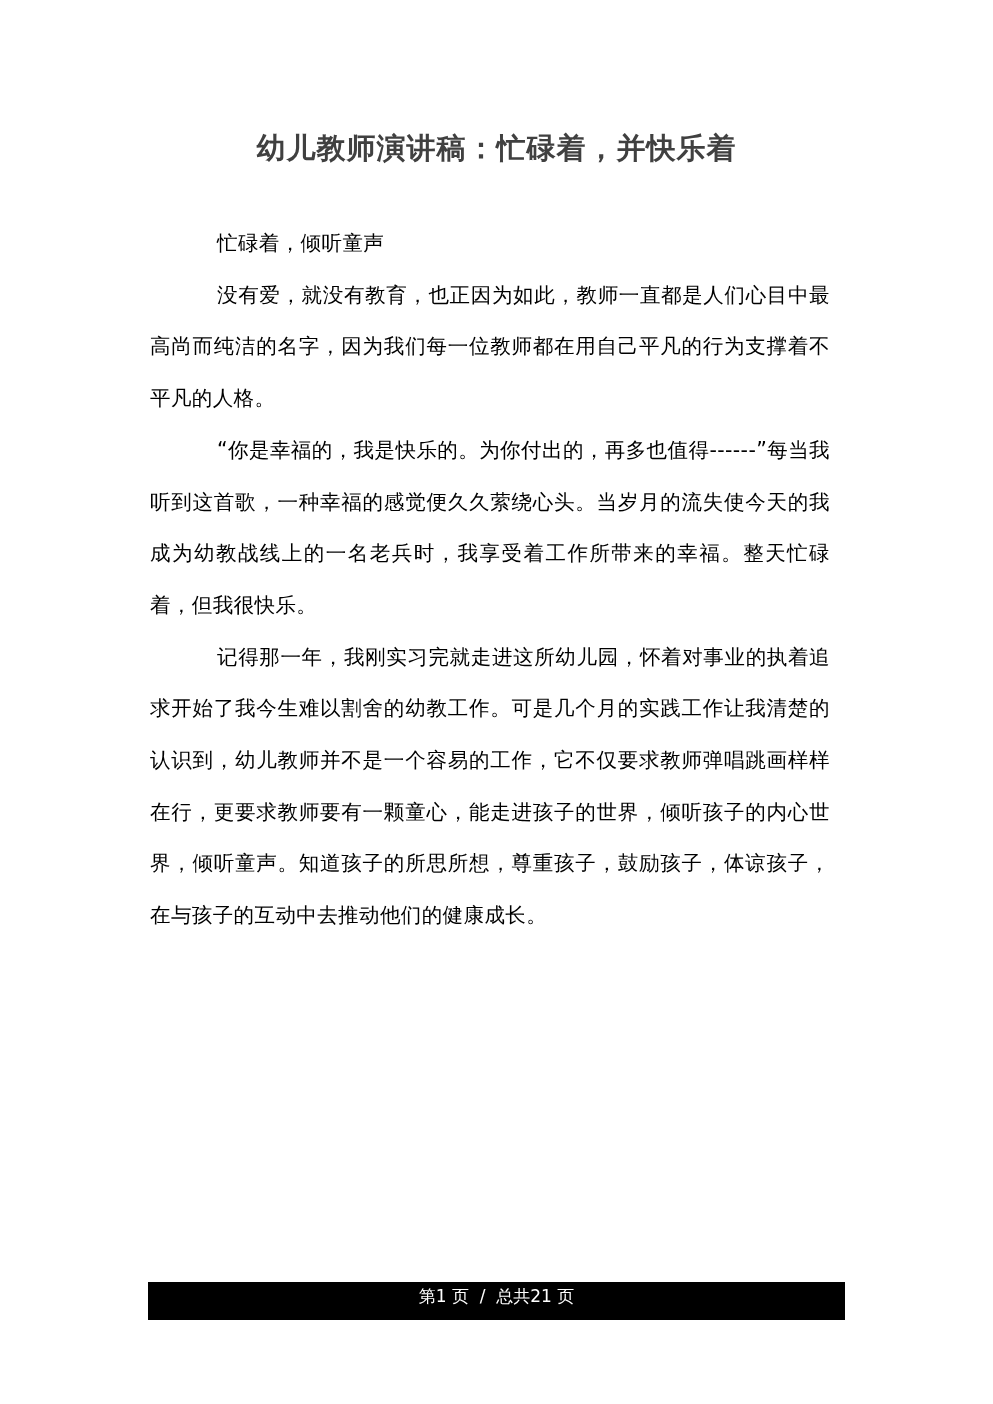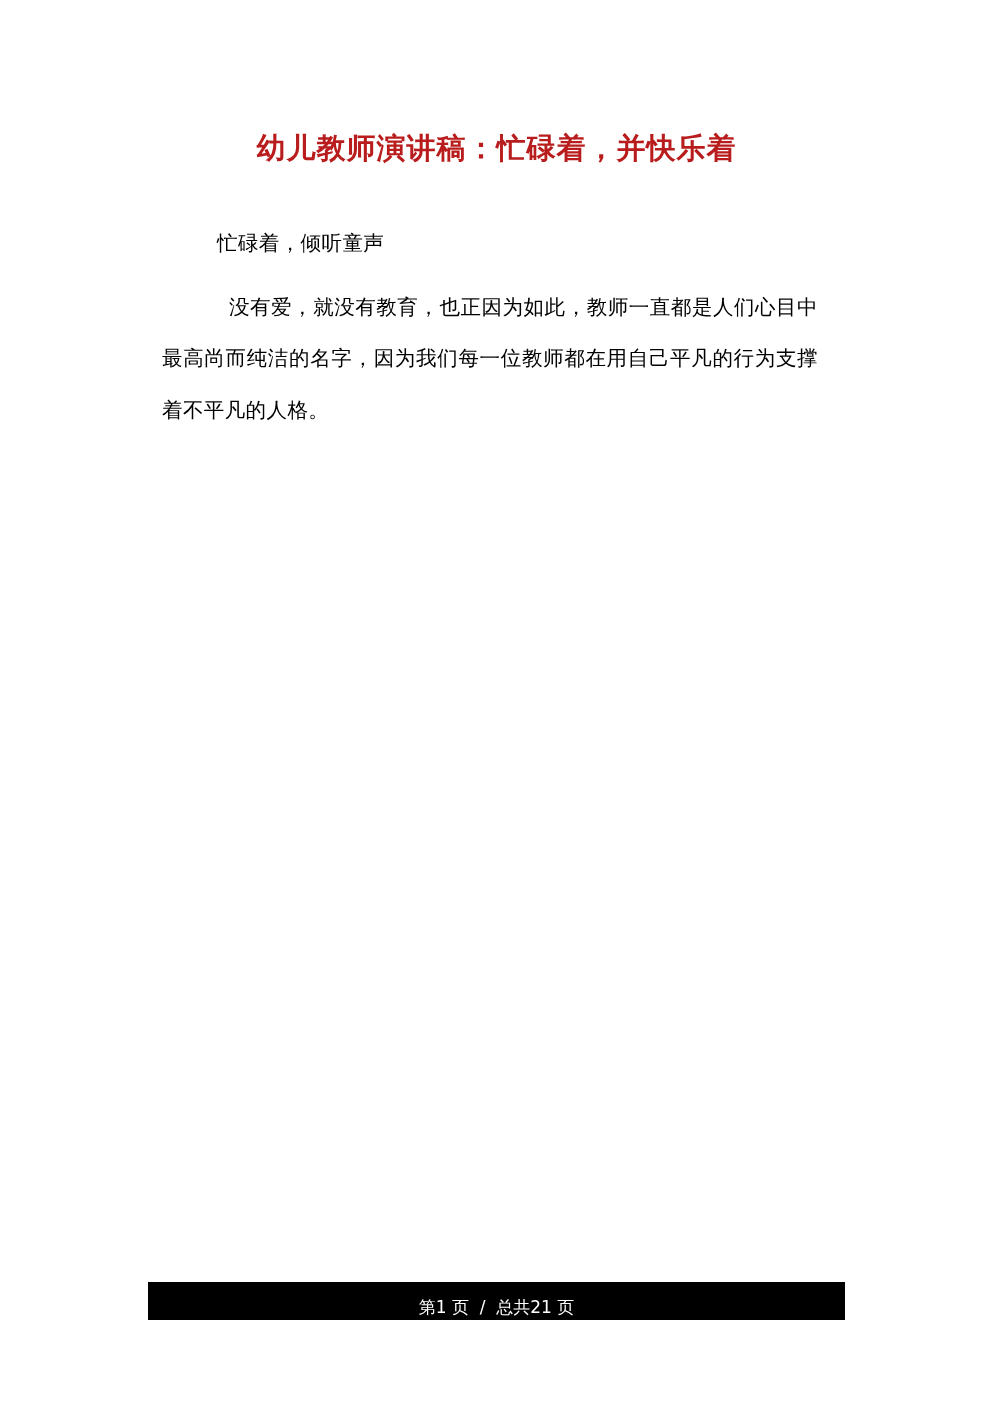--- a/index.html
+++ b/index.html
@@ -22,69 +22,71 @@
       height: 1404px;
     }
     .doc-title {
       position: absolute;
       left: 0;
       top: 128px;
       width: 993px;
       text-align: center;
       font-size: 29px;
       font-weight: bold;
-      color: #b91c1c;
+      color: #404040;
       letter-spacing: 1px;
       line-height: 40px;
       white-space: nowrap;
     }
     .body-text {
       position: absolute;
       left: 150px;
       top: 218px;
       width: 680px;
       font-size: 20.5px;
       line-height: 51.7px;
       letter-spacing: 0.4px;
     }
     .subtitle {
       text-indent: 67px;
       margin: 0;
     }
     .para {
-      margin: 12px;
+      margin: 0;
       text-indent: 67px;
       text-align: justify;
     }
     .footer-bar {
       position: absolute;
       left: 148px;
       top: 1282px;
       width: 697px;
       height: 38px;
       background: #000000;
       display: flex;
-      align-items: flex-end;
+      align-items: flex-start;
       justify-content: center;
     }
     .footer-text {
       color: #ffffff;
       font-size: 17px;
       line-height: 26px;
       margin-top: 1px;
       white-space: pre;
     }
   </style>
 </head>
 <body>
 
 <div class="page">
   <div class="doc-title">幼儿教师演讲稿：忙碌着，并快乐着</div>
 
   <div class="body-text">
     <p class="subtitle">忙碌着，倾听童声</p>
     <p class="para">没有爱，就没有教育，也正因为如此，教师一直都是人们心目中最高尚而纯洁的名字，因为我们每一位教师都在用自己平凡的行为支撑着不平凡的人格。</p>
+    <p class="para">“你是幸福的，我是快乐的。为你付出的，再多也值得------”每当我听到这首歌，一种幸福的感觉便久久萦绕心头。当岁月的流失使今天的我成为幼教战线上的一名老兵时，我享受着工作所带来的幸福。整天忙碌着，但我很快乐。</p>
+    <p class="para">记得那一年，我刚实习完就走进这所幼儿园，怀着对事业的执着追求开始了我今生难以割舍的幼教工作。可是几个月的实践工作让我清楚的认识到，幼儿教师并不是一个容易的工作，它不仅要求教师弹唱跳画样样在行，更要求教师要有一颗童心，能走进孩子的世界，倾听孩子的内心世界，倾听童声。知道孩子的所思所想，尊重孩子，鼓励孩子，体谅孩子，在与孩子的互动中去推动他们的健康成长。</p>
   </div>
 
   <div class="footer-bar">
     <span class="footer-text">第1 页  /  总共21 页</span>
   </div>
 </div>
 
 </body></html>

